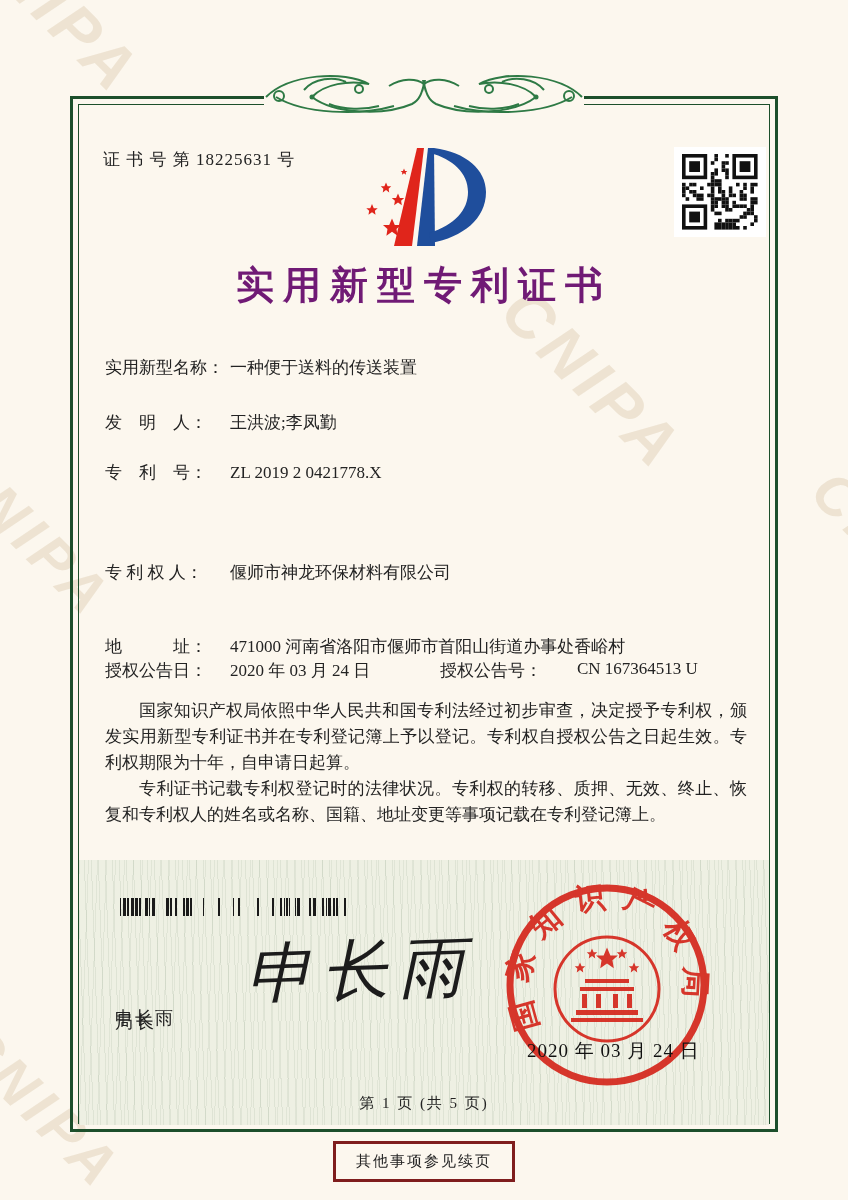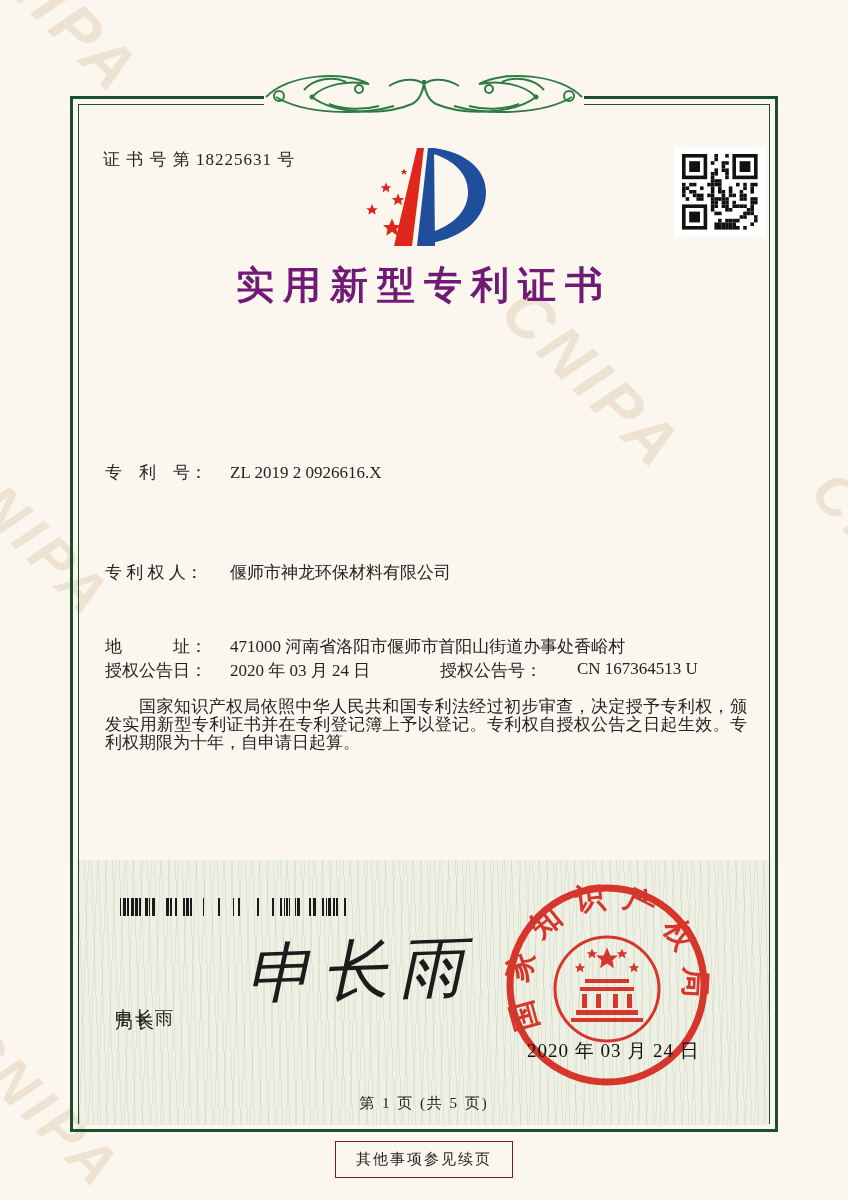--- a/index.html
+++ b/index.html
@@ -24,35 +24,35 @@
       #eef0e3;
   }
   #cert-no{position:absolute;left:103px;top:148px;font-size:17px;letter-spacing:1px;}
   #title{
     position:absolute;left:0;top:260px;width:100%;text-align:center;
     font-size:38px;font-weight:bold;letter-spacing:9px;color:#701a75;
   }
   .frow{position:absolute;left:105px;font-size:17px;white-space:nowrap;}
   .frow .lab{display:inline-block;min-width:125px;}
   .g2{position:absolute;font-size:17px;white-space:nowrap;}
-  #paras{position:absolute;left:105px;top:698px;width:642px;font-size:17px;line-height:18px;text-align:justify;}
+  #paras{position:absolute;left:105px;top:698px;width:642px;font-size:17px;line-height:26px;text-align:justify;}
   #paras p{margin:0;text-indent:2em;}
   #qr-box{position:absolute;left:674px;top:147px;width:92px;height:90px;background:#fff;display:flex;align-items:center;justify-content:center;}
   #barcode{position:absolute;left:120px;top:898px;width:227px;height:18px;}
   #sign-title{position:absolute;left:115px;top:970px;font-size:18px;letter-spacing:3px;margin-top:40px;}
   #sign-name{position:absolute;left:115px;top:1006px;font-size:18px;letter-spacing:2px;}
   #signature{
     position:absolute;left:246px;top:938px;font-size:66px;color:#1c1c1c;
     transform:rotate(-2deg);letter-spacing:10px;font-style:italic;line-height:1;
   }
   #seal-date{position:absolute;left:527px;top:1038px;font-size:19px;letter-spacing:1px;color:#111;}
   #page-no{position:absolute;left:0;top:1094px;width:100%;text-align:center;font-size:15px;letter-spacing:2px;}
   #cont-note{
     position:absolute;left:50%;top:1141px;transform:translateX(-50%);
-    border:1px solid #7f1d1d;background:#fcf7ee;padding:8px 20px;font-size:15px;letter-spacing:2px;
+    border:3px solid #7f1d1d;background:#fcf7ee;padding:8px 20px;font-size:15px;letter-spacing:2px;
   }
   svg{display:block;}
 </style>
 </head>
 <body>
 
 <div id="page">
 
   <div class="wm" style="left:-62px;top:-34px;font-size:64px;">CNIPA</div>
   <div class="wm" style="left:480px;top:342px;font-size:64px;">CNIPA</div>
@@ -233,37 +233,44 @@
           <rect x="57.6" y="7.2" width="10.8" height="10.8" fill="#111"></rect>
           <rect x="0" y="50.4" width="25.2" height="25.2" fill="#111"></rect>
           <rect x="3.6" y="54" width="18" height="18" fill="#fff"></rect>
           <rect x="7.2" y="57.6" width="10.8" height="10.8" fill="#111"></rect>
         </svg>
       </div>
     </div>
 
   <div id="title">实用新型专利证书</div>
 
+  <div class="frow" style="top:356px;">
+    <span class="lab">实用新型名称：</span><span>一种便于送料的传送装置</span>
+  </div>
+  <div class="frow" style="top:411px;">
+    <span class="lab">发　明　人：</span><span>王洪波;李凤勤</span>
+  </div>
   <div class="frow" style="top:461px;">
-    <span class="lab">专　利　号：</span><span>ZL 2019 2 0926616.X</span>
+    <span class="lab">专　利　号：</span><span>ZL 2019 2 0421778.X</span>
   </div>
   <div class="frow" style="top:561px;">
     <span class="lab">专 利 权 人：</span><span>偃师市神龙环保材料有限公司</span>
   </div>
   <div class="frow" style="top:635px;">
     <span class="lab">地　　　址：</span><span>471000 河南省洛阳市偃师市首阳山街道办事处香峪村</span>
   </div>
 
   <span class="g2" style="left:105px;top:659px;">授权公告日：</span>
   <span class="g2" style="left:230px;top:659px;">2020 年 03 月 24 日</span>
   <span class="g2" style="left:440px;top:659px;">授权公告号：</span>
   <span class="g2" style="left:577px;top:659px;">CN 167364513 U</span>
 
   <div id="paras">
     <p>国家知识产权局依照中华人民共和国专利法经过初步审查，决定授予专利权，颁发实用新型专利证书并在专利登记簿上予以登记。专利权自授权公告之日起生效。专利权期限为十年，自申请日起算。</p>
+    <p>专利证书记载专利权登记时的法律状况。专利权的转移、质押、无效、终止、恢复和专利权人的姓名或名称、国籍、地址变更等事项记载在专利登记簿上。</p>
   </div>
 
   <div id="barcode">
       <svg width="227" height="18" xmlns="http://www.w3.org/2000/svg">
         <rect x="0" y="0" width="1" height="18" fill="#1a1a1a"></rect>
         <rect x="3" y="0" width="3" height="18" fill="#1a1a1a"></rect>
         <rect x="7" y="0" width="2" height="18" fill="#1a1a1a"></rect>
         <rect x="11" y="0" width="3" height="18" fill="#1a1a1a"></rect>
         <rect x="15" y="0" width="3" height="18" fill="#1a1a1a"></rect>
         <rect x="19" y="0" width="2" height="18" fill="#1a1a1a"></rect>

